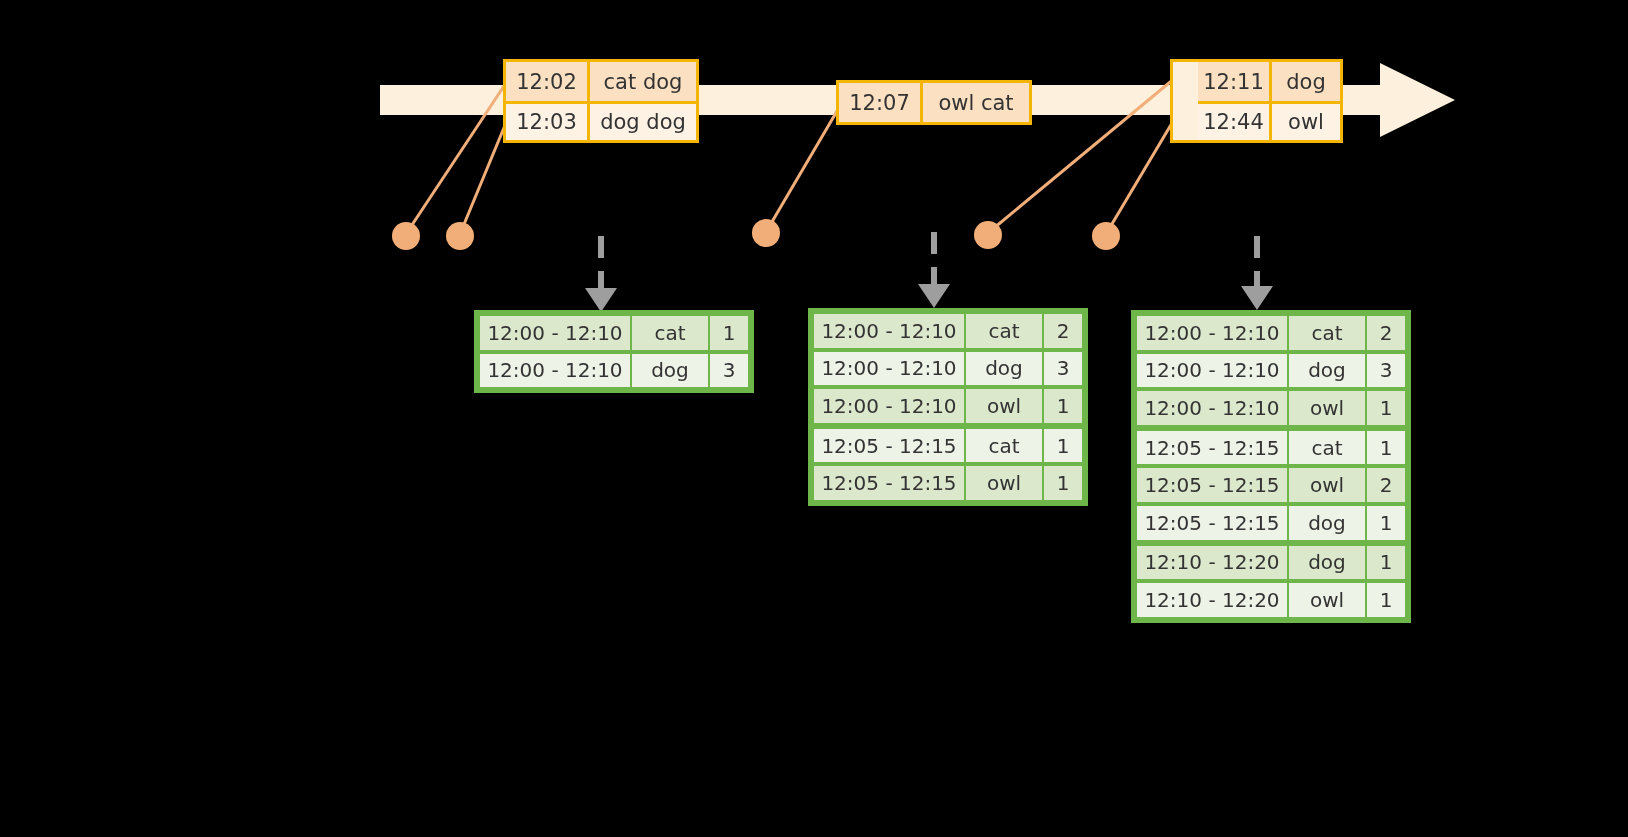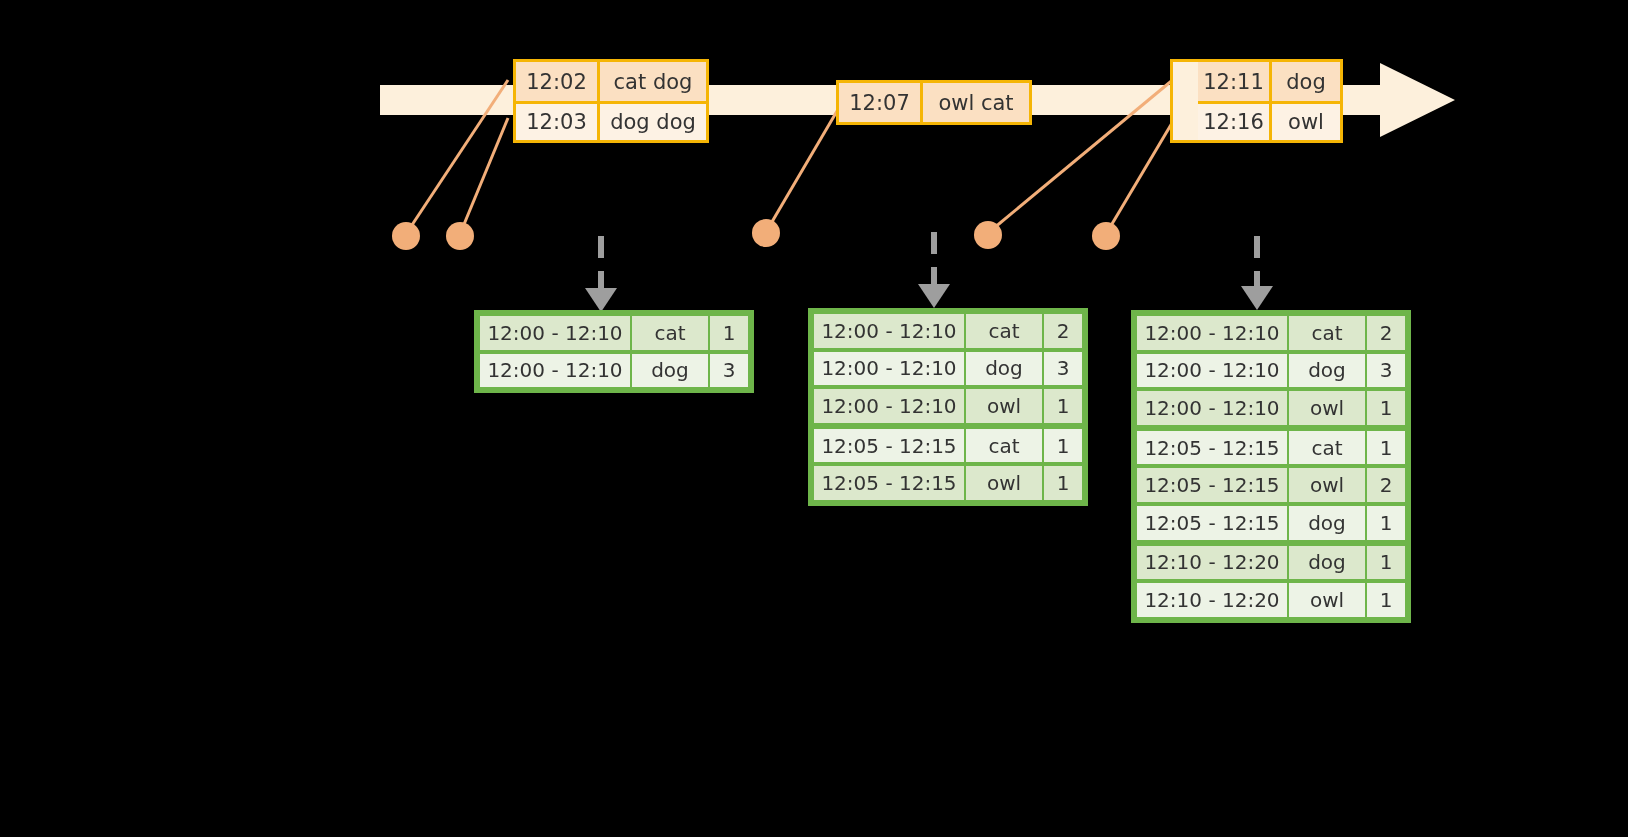--- a/index.html
+++ b/index.html
@@ -118,21 +118,21 @@
       <line x1="1257" y1="236" x2="1257" y2="290"></line>
     </g>
     <g fill="#9E9E9E">
       <path d="M 585 288 L 617 288 L 601 312 Z"></path>
       <path d="M 918 284 L 950 284 L 934 308 Z"></path>
       <path d="M 1241 286 L 1273 286 L 1257 310 Z"></path>
     </g>
 
   </svg>
 
-  <div class="event-group" style="left:503px; top:59px; width:196px;margin-left:10px;">
+  <div class="event-group" style="left:503px; top:59px; width:196px;">
     <div class="event-row shade">
       <span class="ev-time" style="width:84px;">12:02</span>
       <span class="ev-words">cat dog</span>
     </div>
     <div class="event-row plain">
       <span class="ev-time" style="width:84px;">12:03</span>
       <span class="ev-words">dog dog</span>
     </div>
   </div>
 
@@ -142,21 +142,21 @@
       <span class="ev-words">owl cat</span>
     </div>
   </div>
 
   <div class="event-group" style="left:1170px; top:59px; width:173px;padding-left:25px;">
     <div class="event-row shade">
       <span class="ev-time" style="width:74px;">12:11</span>
       <span class="ev-words">dog</span>
     </div>
     <div class="event-row plain">
-      <span class="ev-time" style="width:74px;">12:16</span>
+      <span class="ev-time" style="width:74px;">12:44</span>
       <span class="ev-words">owl</span>
     </div>
   </div>
 
   <div class="result-table" style="left:474px; top:310px;">
     <div class="res-row shade">
       <span class="rc rc-window">12:00 - 12:10</span>
       <span class="rc rc-word">cat</span>
       <span class="rc rc-count">1</span>
     </div>

